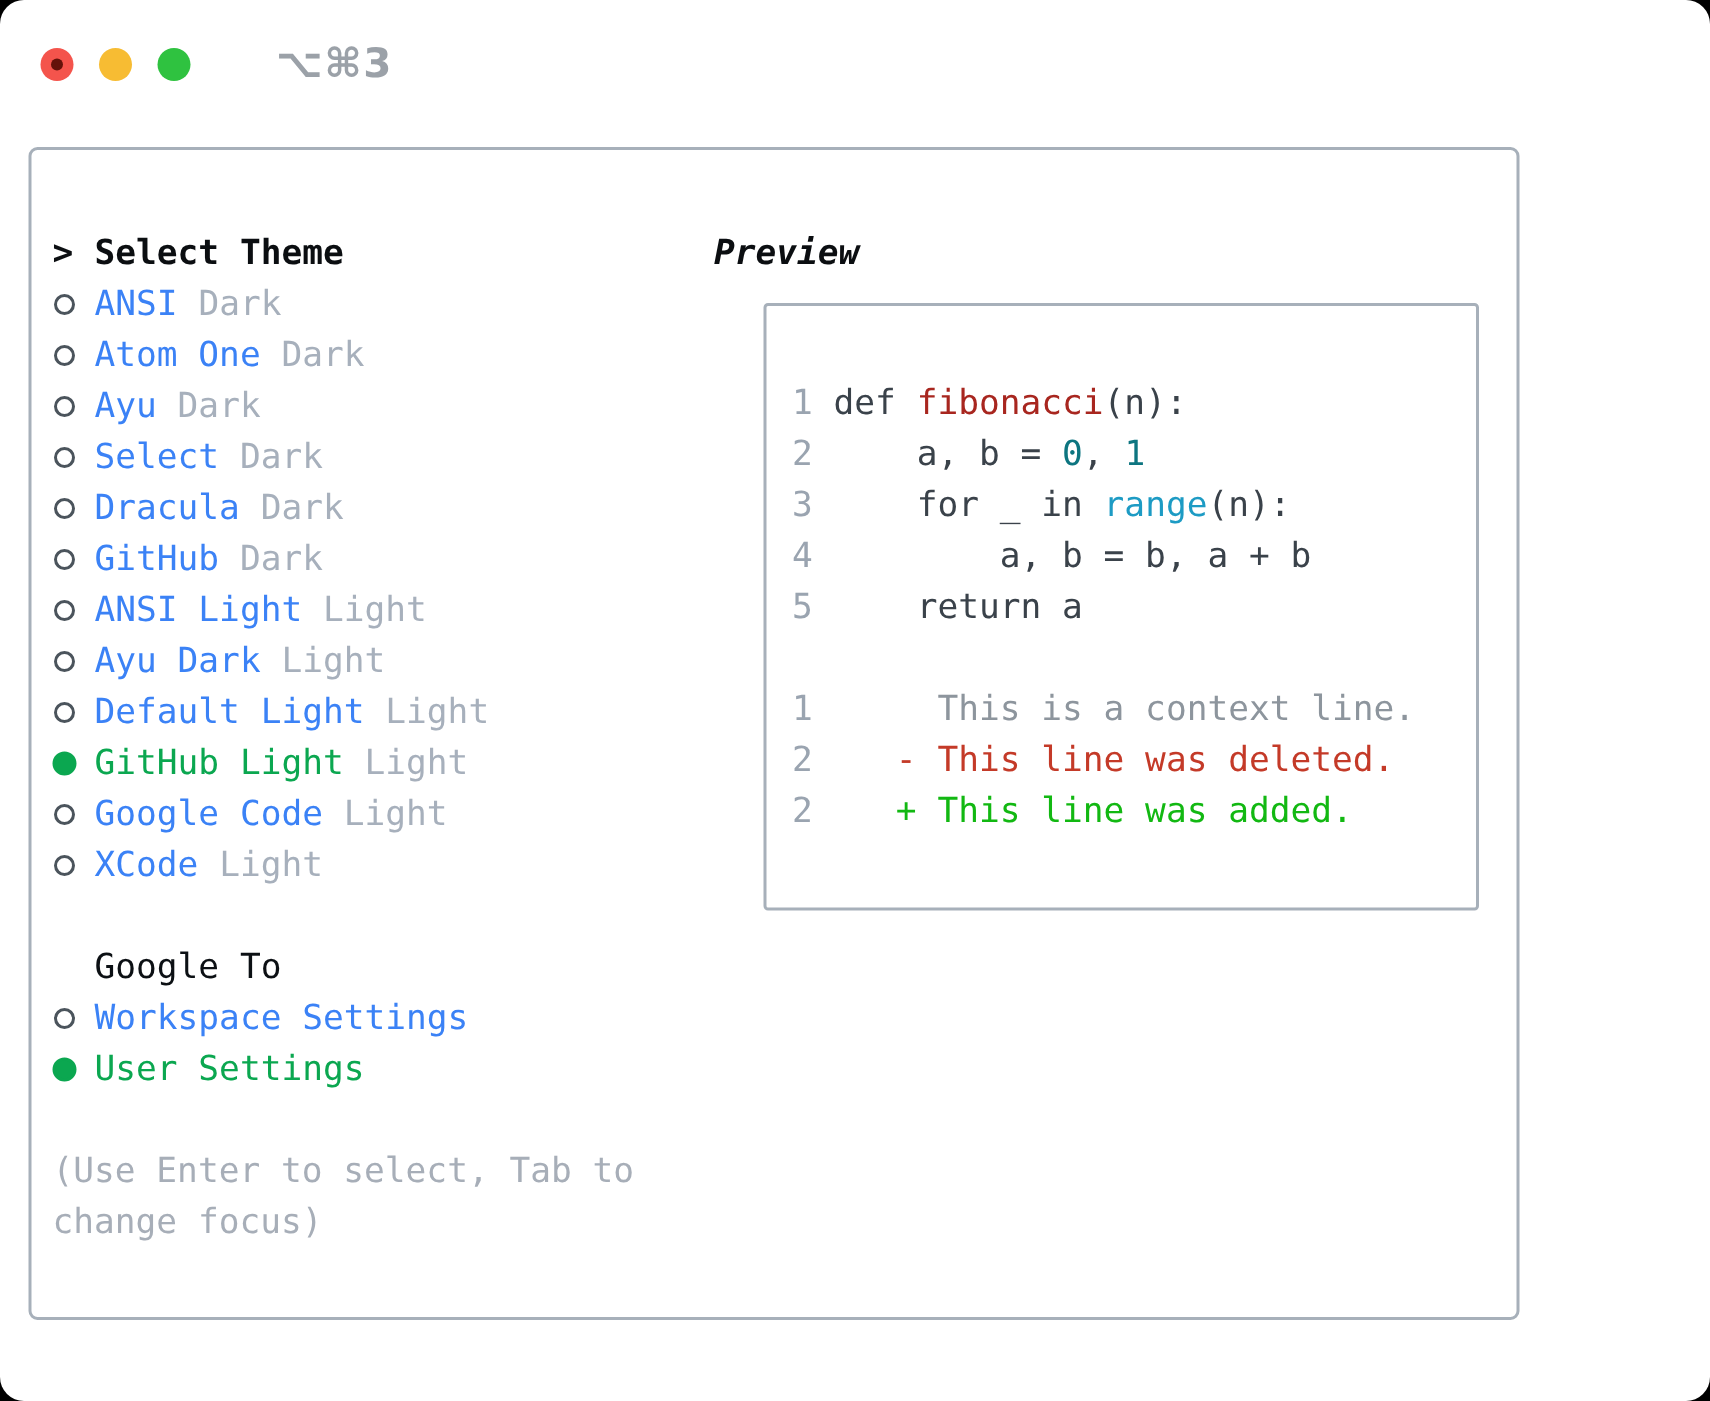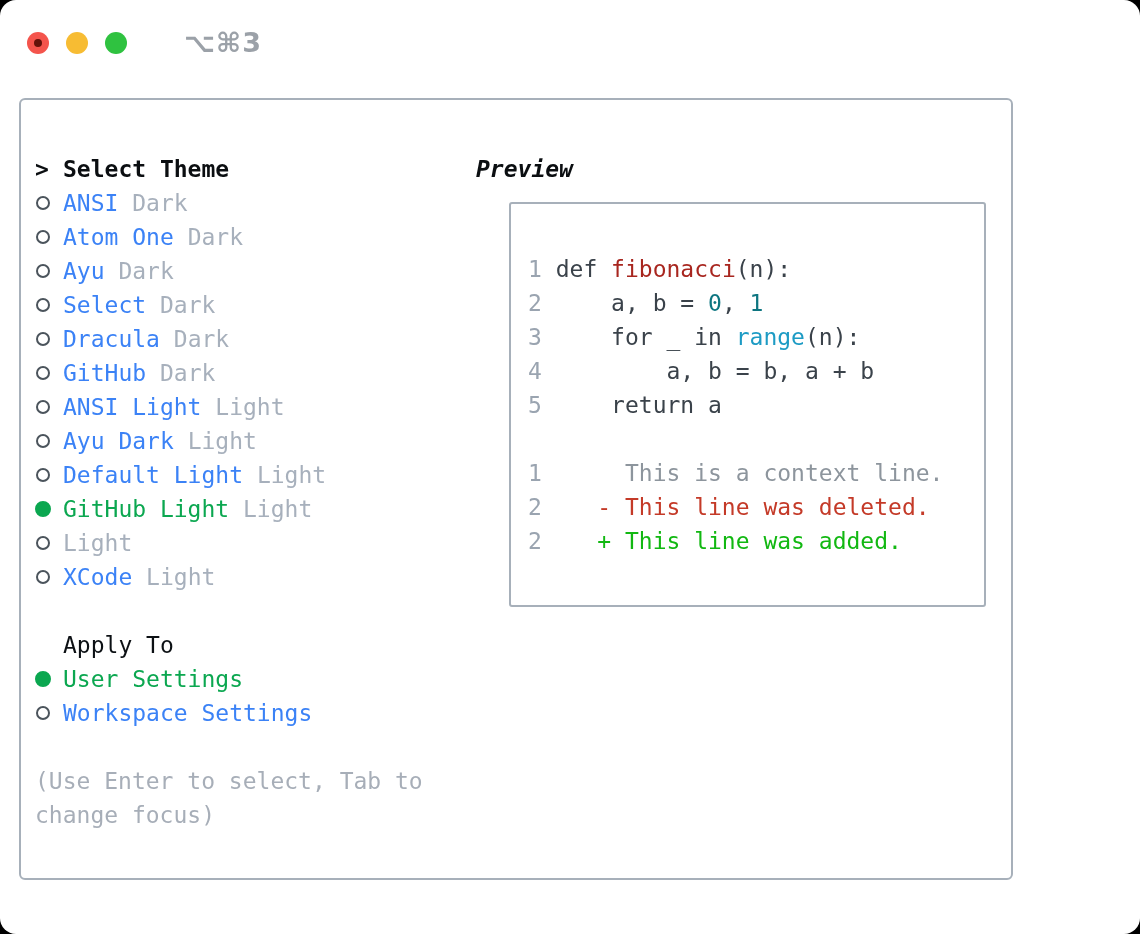--- a/index.html
+++ b/index.html
@@ -70,31 +70,31 @@
         <div class="row"><span class="mk"><span class="circle"></span></span><span class="tname">ANSI </span><span class="tvar">Dark</span></div>
         <div class="row"><span class="mk"><span class="circle"></span></span><span class="tname">Atom One </span><span class="tvar">Dark</span></div>
         <div class="row"><span class="mk"><span class="circle"></span></span><span class="tname">Ayu </span><span class="tvar">Dark</span></div>
         <div class="row"><span class="mk"><span class="circle"></span></span><span class="tname">Select </span><span class="tvar">Dark</span></div>
         <div class="row"><span class="mk"><span class="circle"></span></span><span class="tname">Dracula </span><span class="tvar">Dark</span></div>
         <div class="row"><span class="mk"><span class="circle"></span></span><span class="tname">GitHub </span><span class="tvar">Dark</span></div>
         <div class="row"><span class="mk"><span class="circle"></span></span><span class="tname">ANSI Light </span><span class="tvar">Light</span></div>
         <div class="row"><span class="mk"><span class="circle"></span></span><span class="tname">Ayu Dark </span><span class="tvar">Light</span></div>
         <div class="row"><span class="mk"><span class="circle"></span></span><span class="tname">Default Light </span><span class="tvar">Light</span></div>
         <div class="row"><span class="mk"><span class="circle sel"></span></span><span class="tname sel">GitHub Light </span><span class="tvar">Light</span></div>
-        <div class="row"><span class="mk"><span class="circle"></span></span><span class="tvar">Light</span></div>
+        <div class="row"><span class="mk"><span class="circle"></span></span><span class="tname">Google Code </span><span class="tvar">Light</span></div>
         <div class="row"><span class="mk"><span class="circle"></span></span><span class="tname">XCode </span><span class="tvar">Light</span></div>
       </div>
     <div class="row-blank"></div>
     <div class="row">
       <span class="mk"></span>
-      <span class="subhdr">Apply To</span>
+      <span class="subhdr">Google To</span>
     </div>
     <div id="apply-items">
+        <div class="row"><span class="mk"><span class="circle"></span></span><span class="tname">Workspace Settings</span></div>
         <div class="row"><span class="mk"><span class="circle sel"></span></span><span class="tname sel">User Settings</span></div>
-        <div class="row"><span class="mk"><span class="circle"></span></span><span class="tname">Workspace Settings</span></div>
       </div>
     <div class="row-blank"></div>
     <div class="row">
       <span class="help">(Use Enter to select, Tab to</span>
     </div>
     <div class="row">
       <span class="help">change focus)</span>
     </div>
   </div>
 

